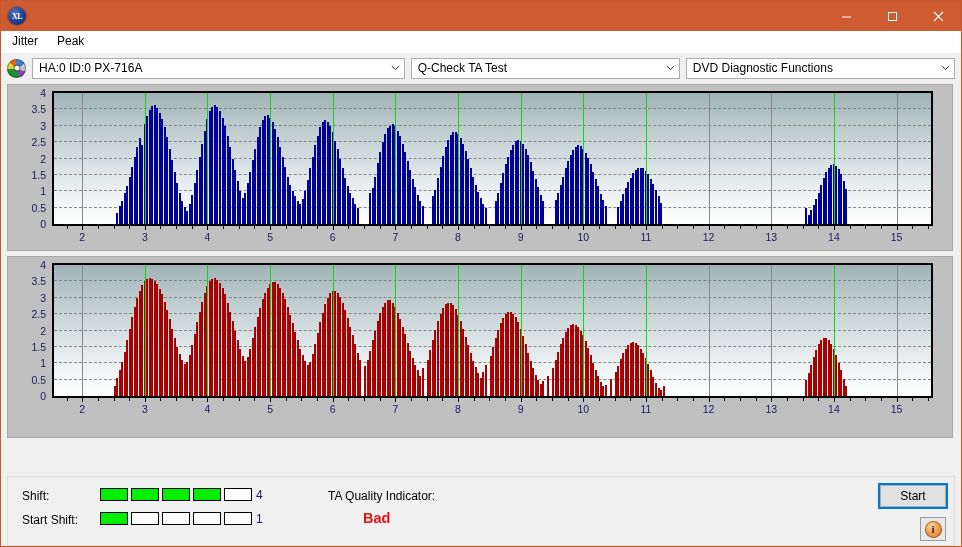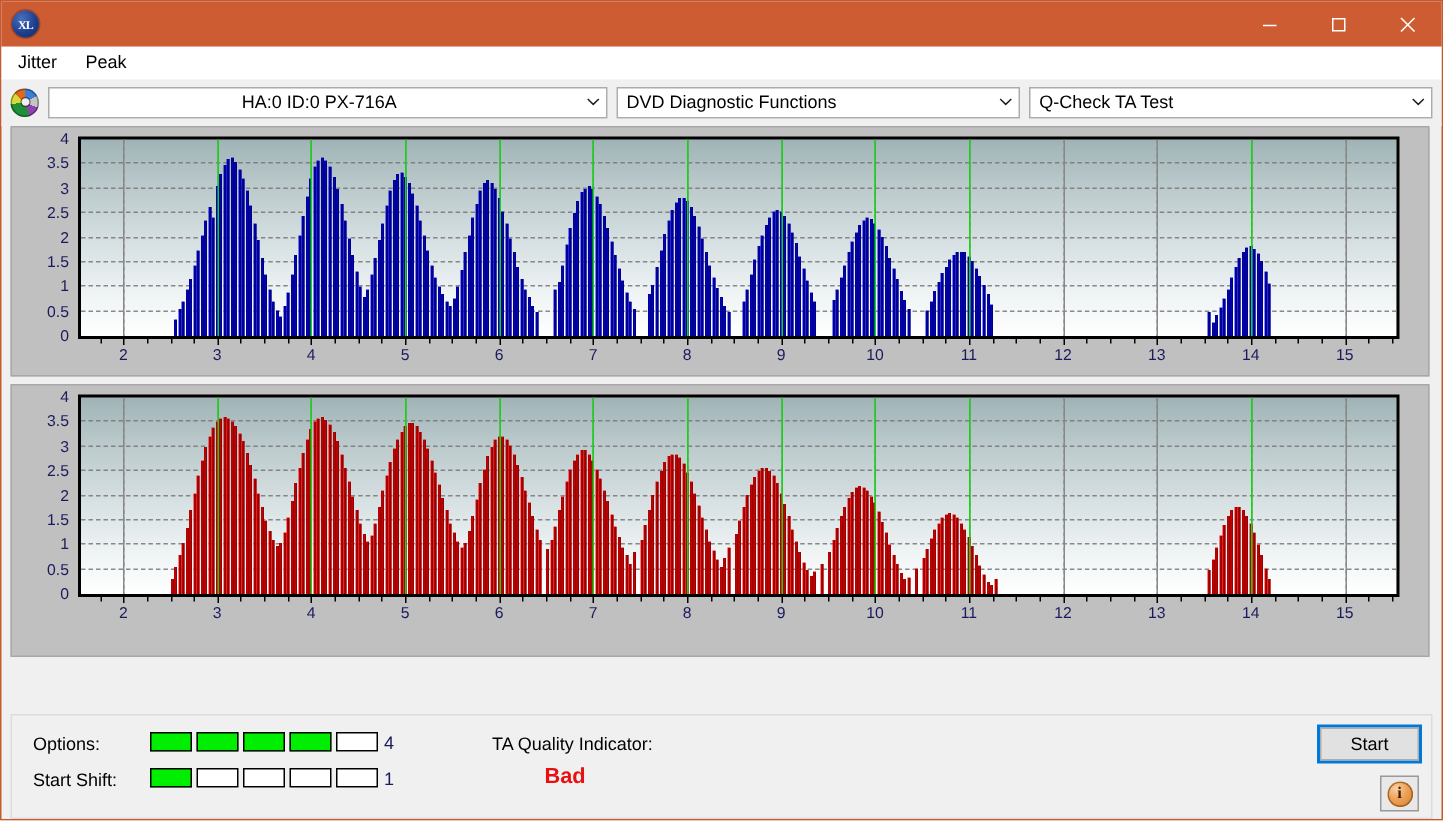--- a/index.html
+++ b/index.html
@@ -66,21 +66,21 @@
   .combo{
     height:21px;background:#fff;border:1px solid #acacac;
     display:flex;align-items:center;position:relative;
     font-size:12px;color:#000;box-sizing:border-box;
   }
   .combo .val{padding-left:6px;flex:1;white-space:nowrap;overflow:hidden;}
   .combo .arrow{
     width:17px;flex:0 0 17px;display:flex;align-items:center;justify-content:center;
     color:#222;
   }
-  .combo.drive{width:378px;text-align:center;}
+  .combo.drive{width:378px;}
   .combo.func{width:273px;}
   .combo.test{width:273px;}
   
   .charts{flex:1 1 auto;padding:0 6px;}
   .chart-panel{
     background:#c0c0c0;border:1px solid #a8a8a8;
     box-sizing:border-box;position:relative;
     width:946px;height:167px;
   }
   .chart-panel.second{margin-top:5px;height:182px;}
@@ -183,30 +183,30 @@
   <div class="toolbar">
     <div class="disc-icon"></div>
     <div class="combo drive">
       <span class="val">HA:0 ID:0  PX-716A</span>
       <span class="arrow">
         <svg width="9" height="6" viewBox="0 0 9 6">
             <polyline points="0.8,1 4.5,4.6 8.2,1" fill="none" stroke="#222" stroke-width="1"></polyline>
           </svg>
       </span>
     </div>
-    <div class="combo func">
-      <span class="val">DVD Diagnostic Functions</span>
+    <div class="combo test">
+      <span class="val">Q-Check TA Test</span>
       <span class="arrow">
         <svg width="9" height="6" viewBox="0 0 9 6">
             <polyline points="0.8,1 4.5,4.6 8.2,1" fill="none" stroke="#222" stroke-width="1"></polyline>
           </svg>
       </span>
     </div>
-    <div class="combo test">
-      <span class="val">Q-Check TA Test</span>
+    <div class="combo func">
+      <span class="val">DVD Diagnostic Functions</span>
       <span class="arrow">
         <svg width="9" height="6" viewBox="0 0 9 6">
             <polyline points="0.8,1 4.5,4.6 8.2,1" fill="none" stroke="#222" stroke-width="1"></polyline>
           </svg>
       </span>
     </div>
   </div>
 
   <div class="charts">
     <div class="chart-panel">
@@ -895,21 +895,21 @@
           <div class="xtick" style="left: 795.564px; height: 3px;"></div>
           <div class="xtick" style="left: 811.225px; height: 3px;"></div>
           <div class="xtick" style="left: 826.886px; height: 3px;"></div>
           <div class="xtick" style="left: 858.207px; height: 3px;"></div>
           <div class="xtick" style="left: 873.868px; height: 3px;"></div>
         </div>
     </div>
   </div>
 
   <div class="bottom">
-    <div class="metric-label" style="left:14px;top:12px;">Options:</div>
+    <div class="metric-label" style="left:14px;top:12px;">Shift:</div>
     <div class="meter" style="left:92px;top:11px;" id="jitmeter">
         <div class="cell on"></div>
         <div class="cell on"></div>
         <div class="cell on"></div>
         <div class="cell on"></div>
         <div class="cell"></div>
       </div>
     <div class="meter-val" style="left:248px;top:11px;">4</div>
 
     <div class="metric-label" style="left:14px;top:36px;">Start Shift:</div>

